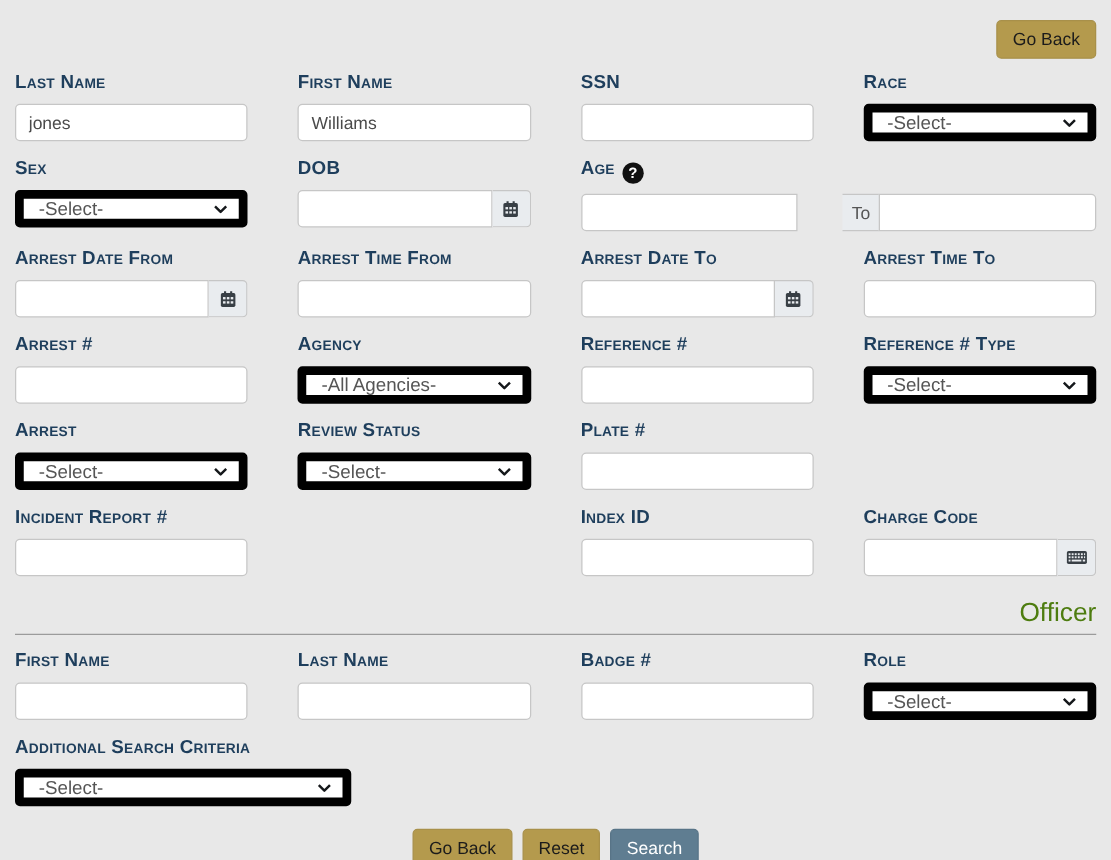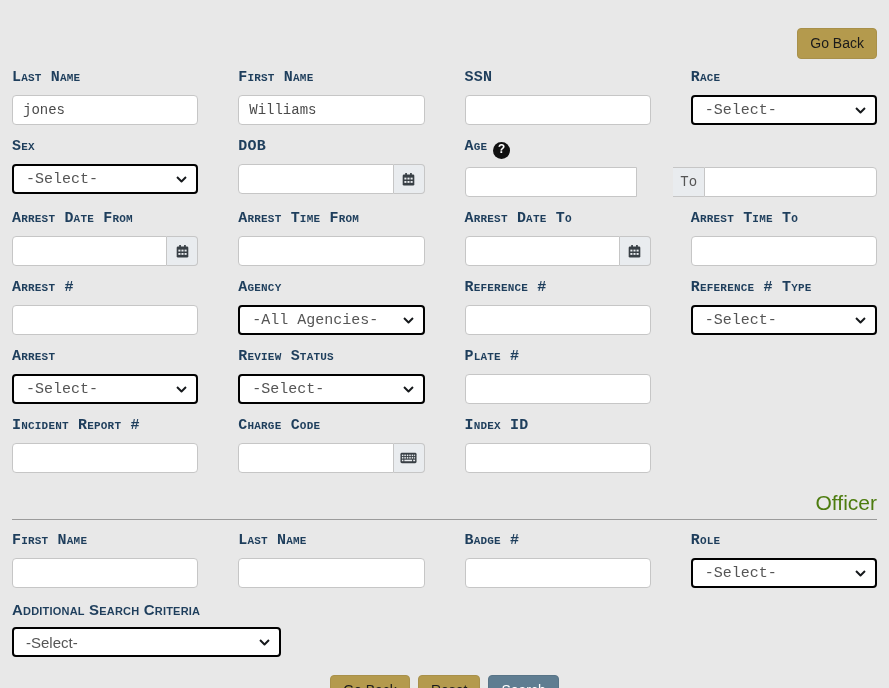--- a/index.html
+++ b/index.html
@@ -3,23 +3,23 @@
 <meta charset="utf-8">
 <style>
   html,body{margin:0;padding:0;}
   body{
     width:889px;height:688px;
     background:#e8e8e8;
     font-family:"Liberation Sans","DejaVu Sans",sans-serif;
     overflow:hidden;
     box-sizing:border-box;
   }
-  .page{width:889px;height:616px;box-sizing:border-box;padding:16px 12px;}
+  .page{width:889px;height:616px;box-sizing:border-box;padding:4px 12px;}
   .topbar{display:flex;justify-content:flex-end;padding:12px 0 9px;}
-  .grid{display:grid;grid-template-columns:repeat(4,1fr);column-gap:40px;font-family:Liberation Mono, monospace;}
+  .grid{display:grid;grid-template-columns:repeat(4,1fr);column-gap:40px;}
   .span2{grid-column:3/5;}
   .col3{grid-column:3/4;}
   .fg{margin-bottom:12px;}
   .fg .lbl{
     display:block;
     font-variant:small-caps;
     font-weight:bold;
     font-size:15px;
     color:#1e3e5c;
     letter-spacing:.2px;
@@ -28,21 +28,21 @@
     white-space:nowrap;
   }
   .tb{
     width:100%;height:30px;box-sizing:border-box;
     background:#fff;border:1px solid #c6c6c6;border-radius:4px;
     padding:0 10px;font-size:14px;color:#4a4a4a;
     font-family:inherit;outline:none;
   }
   .sel{
     width:100%;height:30px;box-sizing:border-box;
-    background:#fff;border:2px solid #000000;border-radius:4px;
+    background:#fff;border:7px solid #000000;border-radius:4px;
     padding:0 8px 0 12px;font-size:15px;color:#555;
     display:flex;align-items:center;justify-content:space-between;
     cursor:default;
   }
   .chev{width:13px;height:13px;flex:0 0 auto;}
   .igroup{display:flex;}
   .igroup .tb{border-radius:4px 0 0 4px;flex:1 1 auto;min-width:0;}
   .addon{
     flex:0 0 31px;display:flex;align-items:center;justify-content:center;
     background:#e9ecef;border:1px solid #c6c6c6;border-left:0;
@@ -254,20 +254,24 @@
     </div>
     <div class="fg">
       <span class="lbl">Plate #</span>
       <input class="tb" type="text" value="" style="">
     </div>
   </div>
 
   <div class="grid">
     <div class="fg">
       <span class="lbl">Incident Report #</span>
+      <input class="tb" type="text" value="" style="">
+    </div>
+    <div class="fg col3">
+      <span class="lbl">Index ID</span>
       <input class="tb" type="text" value="" style="">
     </div>
     <div class="fg">
       <span class="lbl">Charge Code</span>
       <div class="igroup">
         <input class="tb" type="text" value="" style="">
         <span class="addon">
           <svg viewBox="0 0 18 12" width="17" height="12">
             <rect x="0.5" y="0.5" width="17" height="11" rx="1.5" fill="#383f45"></rect>
             <g fill="#e9ecef">
@@ -284,24 +288,20 @@
                 <rect x="12.4" y="5" width="1.6" height="1.6"></rect>
                 <rect x="15" y="5" width="1" height="1.6"></rect>
               <rect x="2" y="7.8" width="1.6" height="1.6"></rect>
                 <rect x="4.6" y="7.8" width="8.2" height="1.6"></rect>
                 <rect x="14" y="7.8" width="2" height="1.6"></rect>
             </g>
           </svg>
         </span>
       </div>
     </div>
-    <div class="fg col3">
-      <span class="lbl">Index ID</span>
-      <input class="tb" type="text" value="" style="">
-    </div>
   </div>
 
   <h2 class="section-h">Officer</h2>
 
   <div class="grid">
     <div class="fg">
       <span class="lbl">First Name</span>
       <input class="tb" type="text" value="" style="">
     </div>
     <div class="fg">

